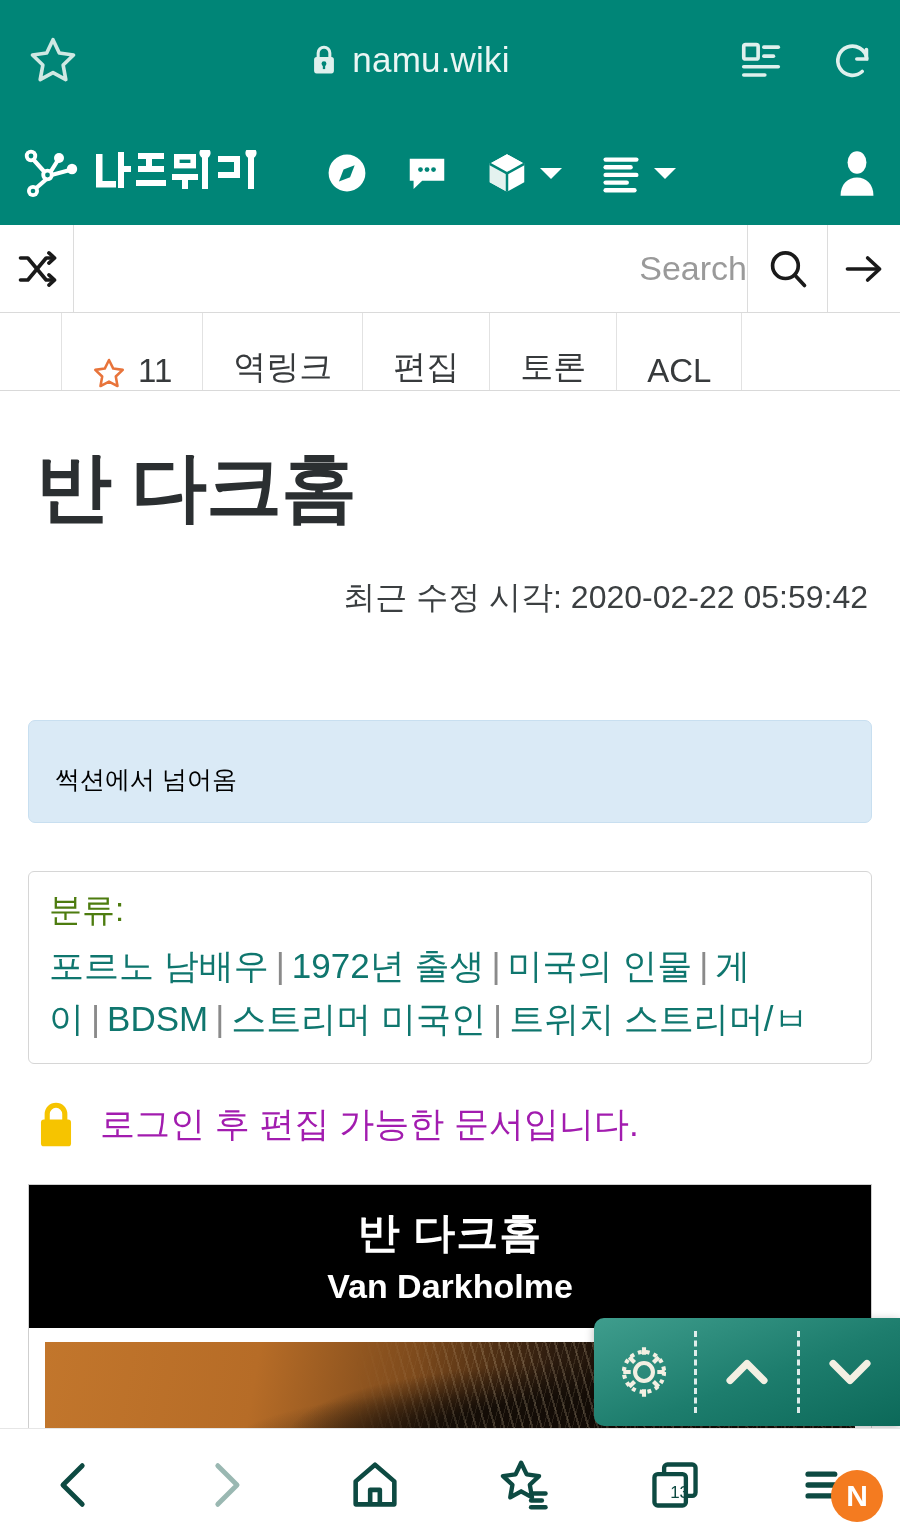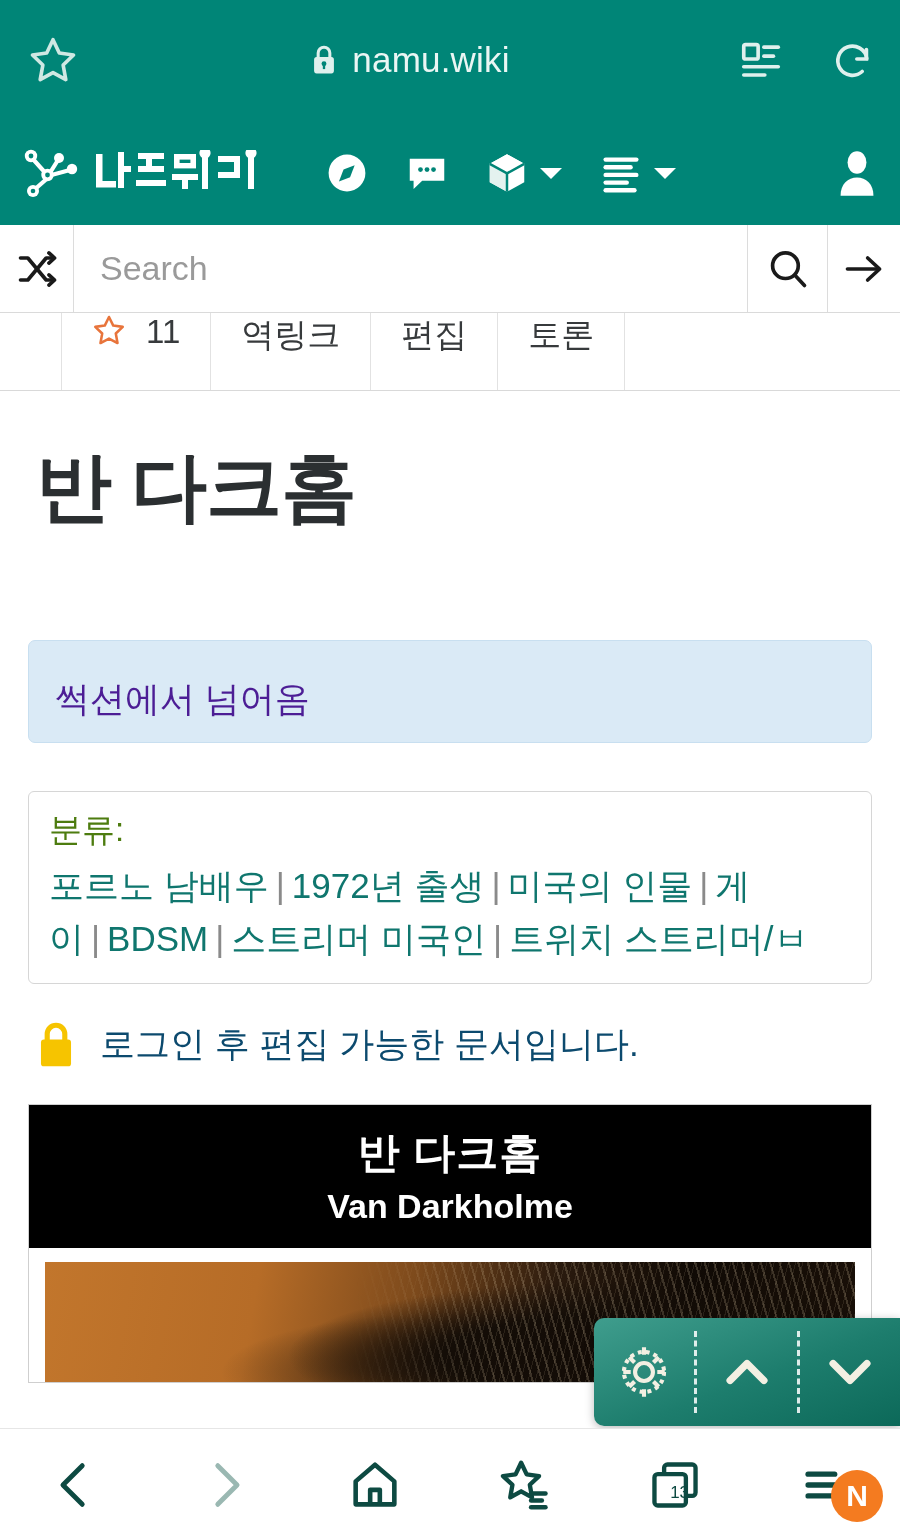--- a/index.html
+++ b/index.html
@@ -50,66 +50,66 @@
     display: flex; align-items: center; justify-content: center;
     border-right: 1px solid #dcdcdc;
   }
   .sr-shuffle { width: 74px; }
   .sr-input {
     flex: 1 1 auto; display: flex; align-items: center;
     padding: 0 0 0 26px; border-right: 1px solid #dcdcdc;
   }
   .sr-input input {
     width: 100%; border: 0; outline: 0; font-size: 34px; color: #4d7c0f;
-    font-family: "Liberation Sans", sans-serif; background: transparent;
+    font-family: "Liberation Sans", sans-serif; background: transparent; text-align: right;
   }
   .sr-input input::placeholder { color: #9a9a9a; }
   .sr-search { width: 80px; }
   .sr-go { width: 72px; border-right: 0; }
   .sr-ico { width: 44px; height: 44px; }
 
   
   .tabs { height: 78px; display: flex; align-items: stretch; border-bottom: 1px solid #d9d9d9; }
   .tab-pad { width: 62px; border-right: 1px solid #e2e2e2; }
   .tab {
-    display: flex; align-items: flex-start; justify-content: center; gap: 20px;
+    display: flex; align-items: flex-end; justify-content: center; gap: 12px;
     border-right: 1px solid #e2e2e2; padding: 0 30px;
     font-size: 33px; color: #373a3c; white-space: nowrap;
   }
   .tab-star { width: 34px; height: 34px; }
 
   
   .content { padding: 0 28px; }
   .page-title {
     font-size: 76px; font-weight: 700; color: #2b2f31;
     letter-spacing: -1px; margin: 46px 0 0 8px;
   }
   .revtime {
     text-align: right; font-size: 32px; color: #3b3f41;
     margin-top: 36px; padding-right: 4px;
   }
   .redirect-box {
     margin-top: 100px; background: #daeaf6; border: 1px solid #c8dff0;
     border-radius: 7px; height: 103px; display: flex; align-items: center;
     padding: 0 26px;
   }
-  .redirect-box a { color: #4c1d95; font-size: 35px; text-decoration: none; margin-top: 16px; }
+  .redirect-box a { color: #000000; font-size: 25px; text-decoration: none; margin-top: 16px; }
 
   .cat-box {
     margin-top: 48px; border: 1px solid #d6d6d6; border-radius: 6px;
     padding: 16px 20px 18px 20px;
   }
   .cat-label { font-size: 33px; color: #4d7c0f; margin-bottom: 6px; }
   .cat-links { font-size: 35px; line-height: 1.52; color: #777; }
   .cat-links a { color: #0f766e; text-decoration: none; }
   .cat-sep { color: #8a8a8a; padding: 0 7px; }
 
   .lock-row { display: flex; align-items: center; gap: 22px; margin-top: 34px; padding-left: 6px; }
   .lock-ico { width: 44px; height: 52px; }
-  .lock-text { font-size: 35px; color: #0c4a6e; }
+  .lock-text { font-size: 35px; color: #a21caf; }
 
   
   .infobox {
     margin-top: 34px; border: 1px solid #cfcfcf; background: #fff;
   }
   .ib-head {
     background: #000; color: #fff; text-align: center;
     padding: 20px 10px 22px 10px;
   }
   .ib-title-kr { font-size: 42px; font-weight: 700; letter-spacing: 1px; }
@@ -366,26 +366,30 @@
 
     <div class="tab">
       <span>역링크</span>
     </div>
     <div class="tab">
       <span>편집</span>
     </div>
     <div class="tab">
       <span>토론</span>
     </div>
+    <div class="tab">
+      <span>ACL</span>
+    </div>
   </div>
 
   <div class="content">
 
     <h1 class="page-title">반 다크홈</h1>
 
+    <div class="revtime">최근 수정 시각: 2020-02-22 05:59:42</div>
 
     <div class="redirect-box">
       <a href="#">썩션에서 넘어옴</a>
     </div>
 
     <div class="cat-box">
       <div class="cat-label">분류:</div>
       <div class="cat-links">
         <a href="#">포르노 남배우</a><span class="cat-sep">|</span><a href="#">1972년 출생</a><span class="cat-sep">|</span><a href="#">미국의 인물</a><span class="cat-sep">|</span><a href="#">게이</a><span class="cat-sep">|</span><a href="#">BDSM</a><span class="cat-sep">|</span><a href="#">스트리머 미국인</a><span class="cat-sep">|</span><a href="#">트위치 스트리머/ㅂ</a>
       </div>

